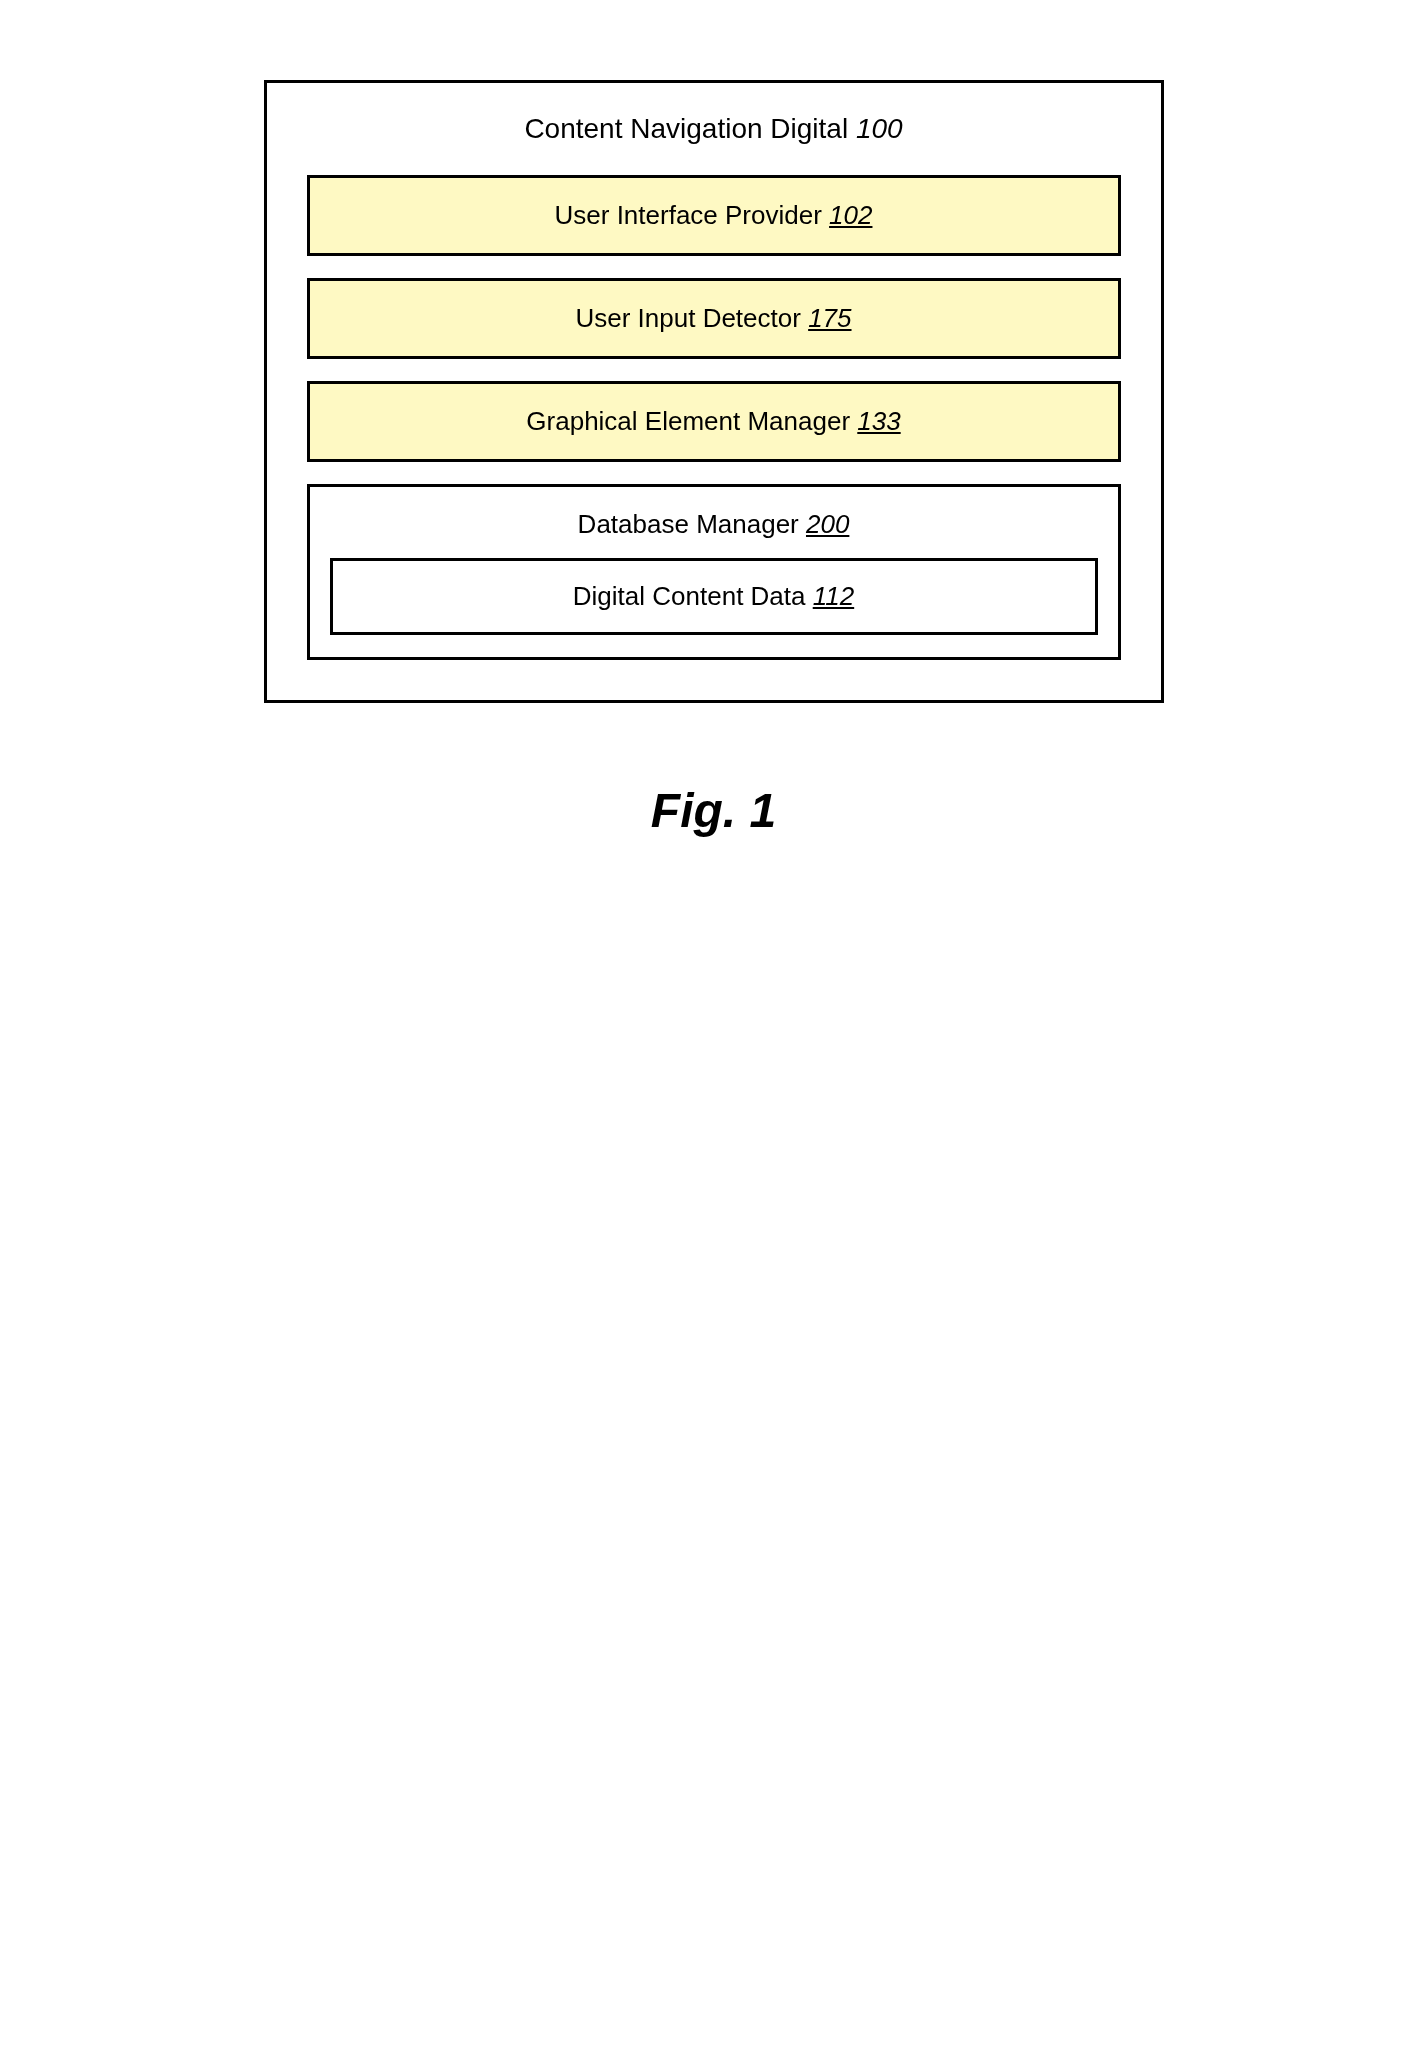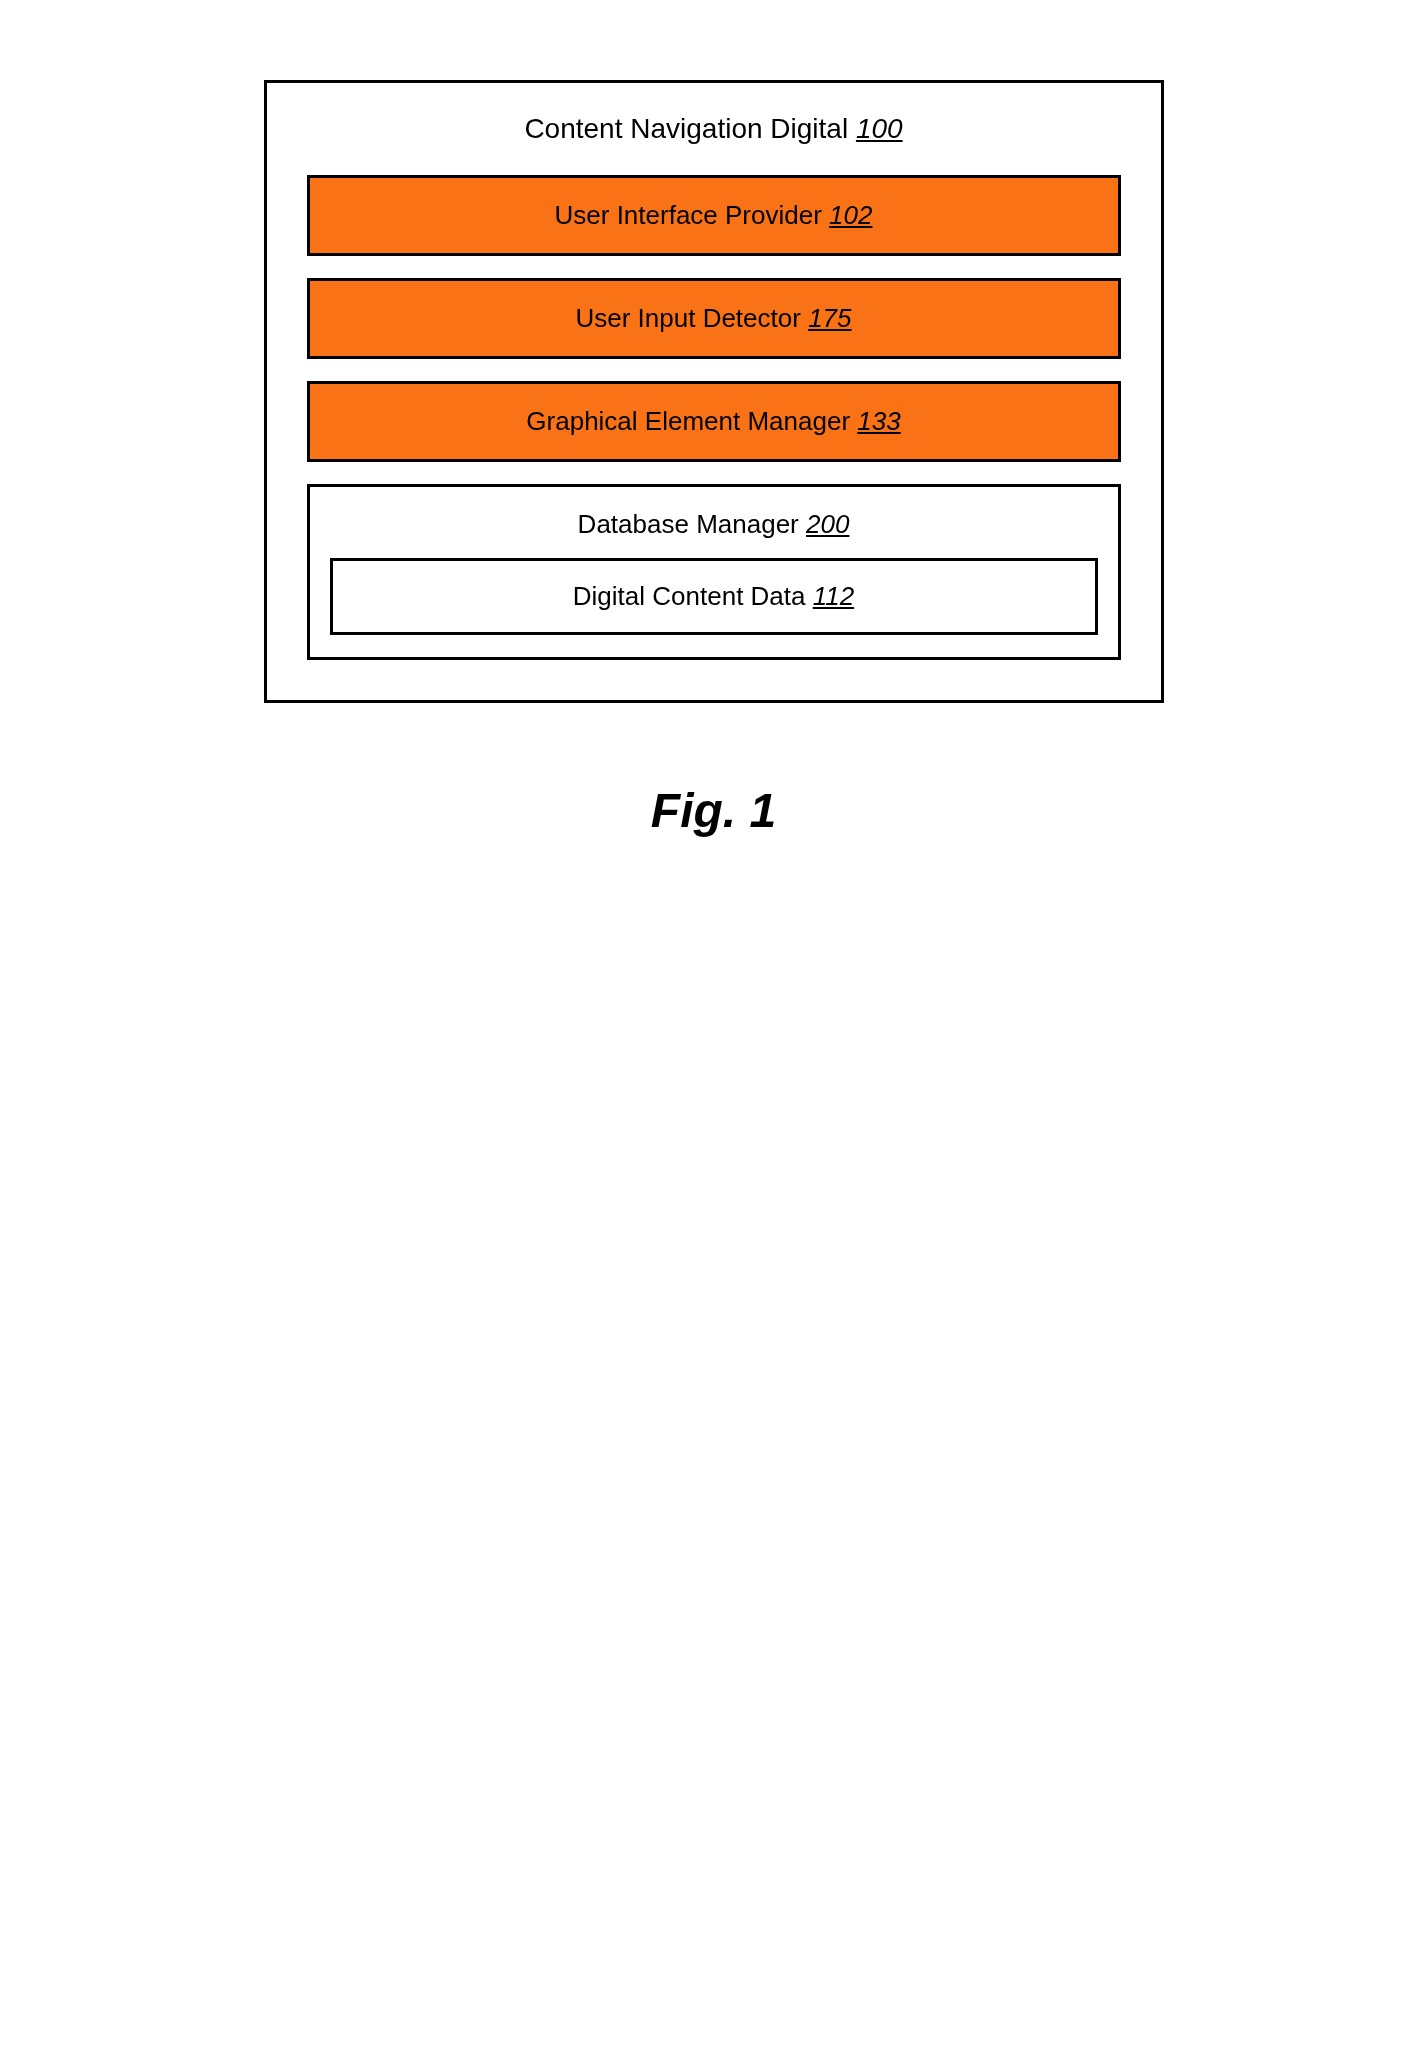--- a/index.html
+++ b/index.html
@@ -29,29 +29,28 @@
 
     .outer-label {
       font-size: 28px;
       text-align: center;
       margin-bottom: 30px;
       font-weight: normal;
     }
 
     .outer-label em {
       font-style: italic;
-      text-decoration: underline;
     }
 
     .component-box {
       border: 3px solid #000;
       padding: 22px 20px;
       margin-bottom: 22px;
       text-align: center;
-      background: #f97316;
+      background: #fef9c3;
     }
 
     .component-box-label {
       font-size: 26px;
       font-weight: normal;
     }
 
     .component-box-label em {
       font-style: italic;
       text-decoration: underline;

